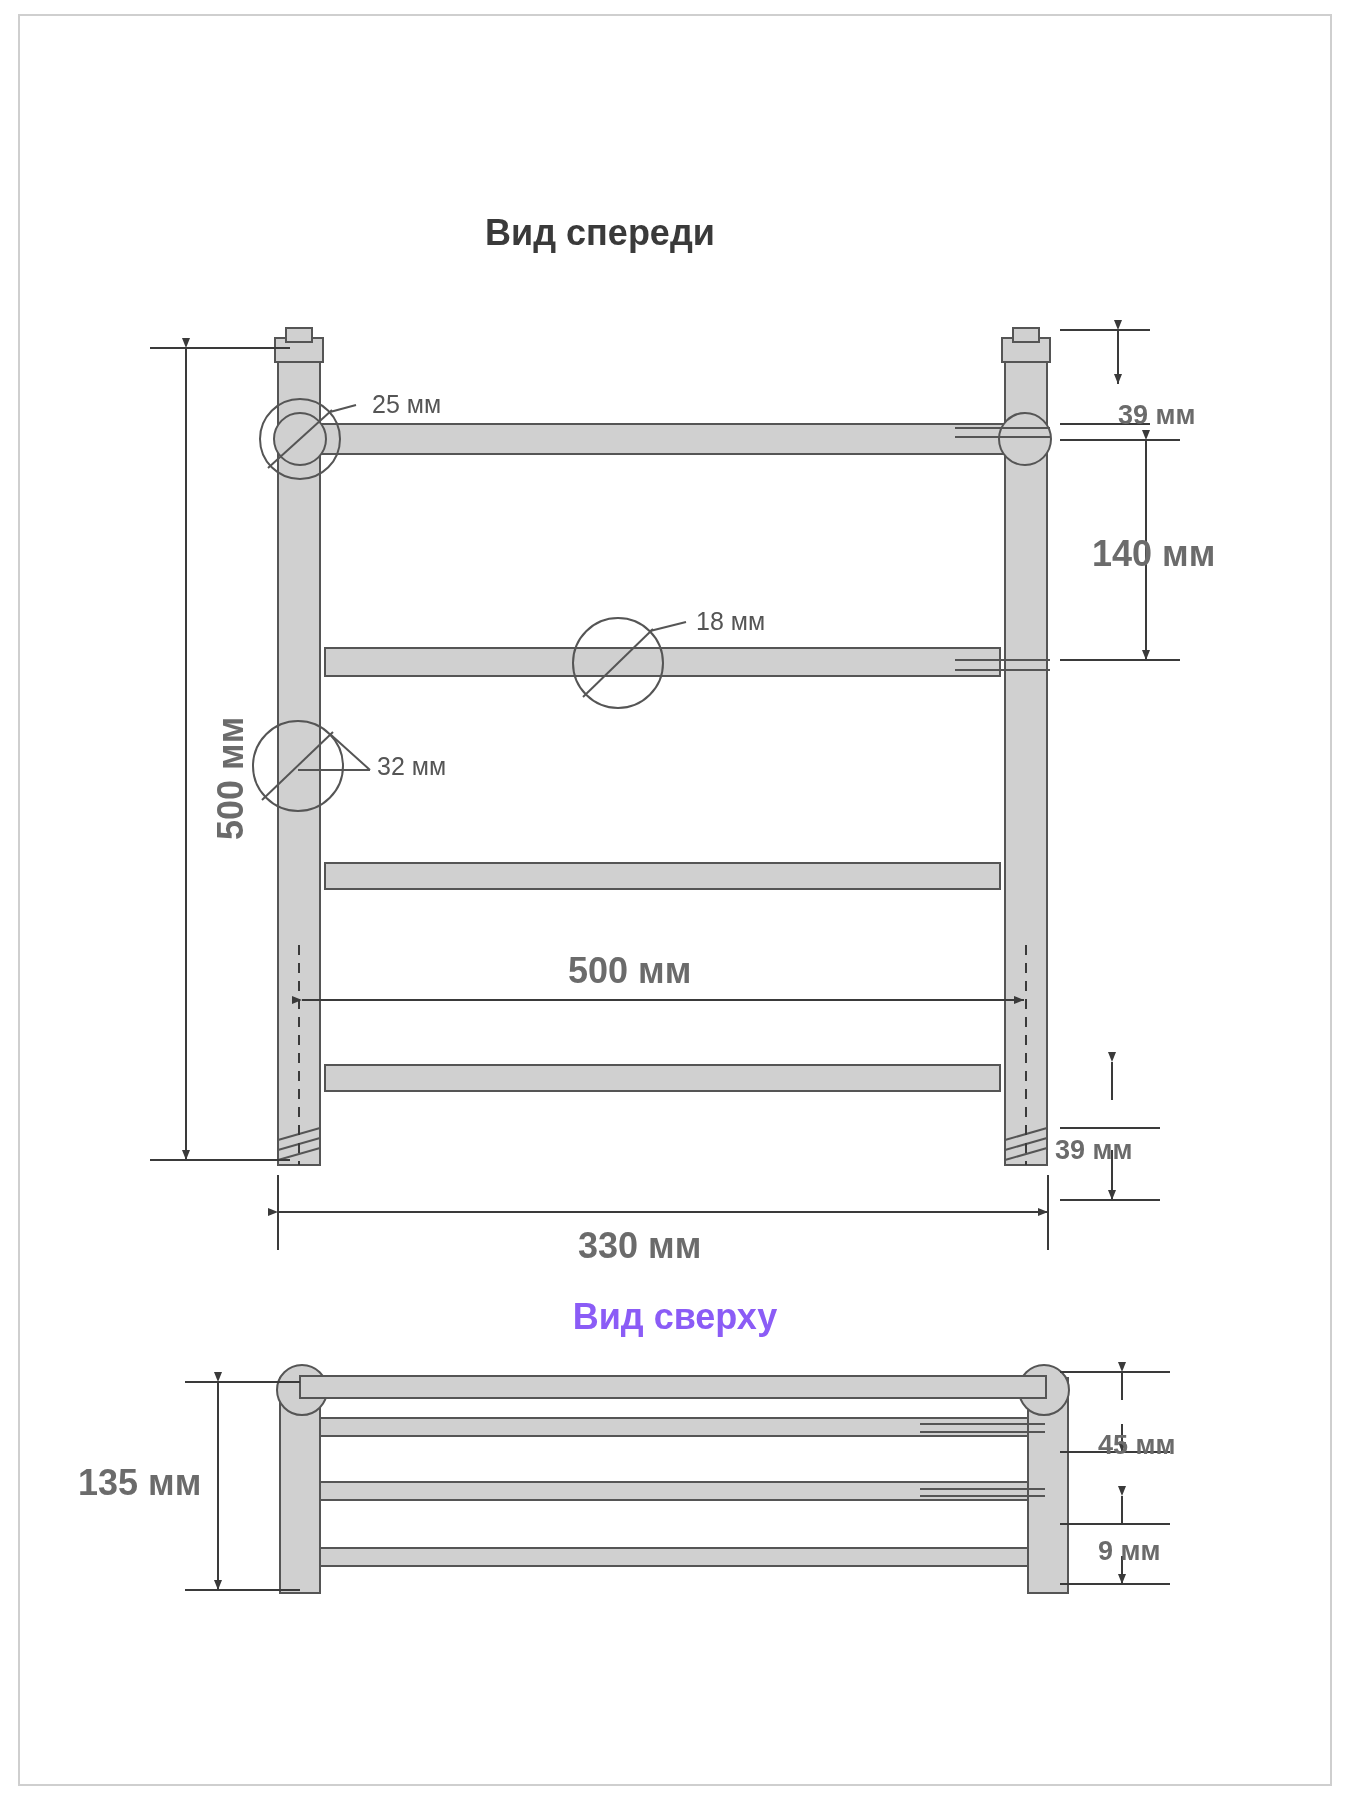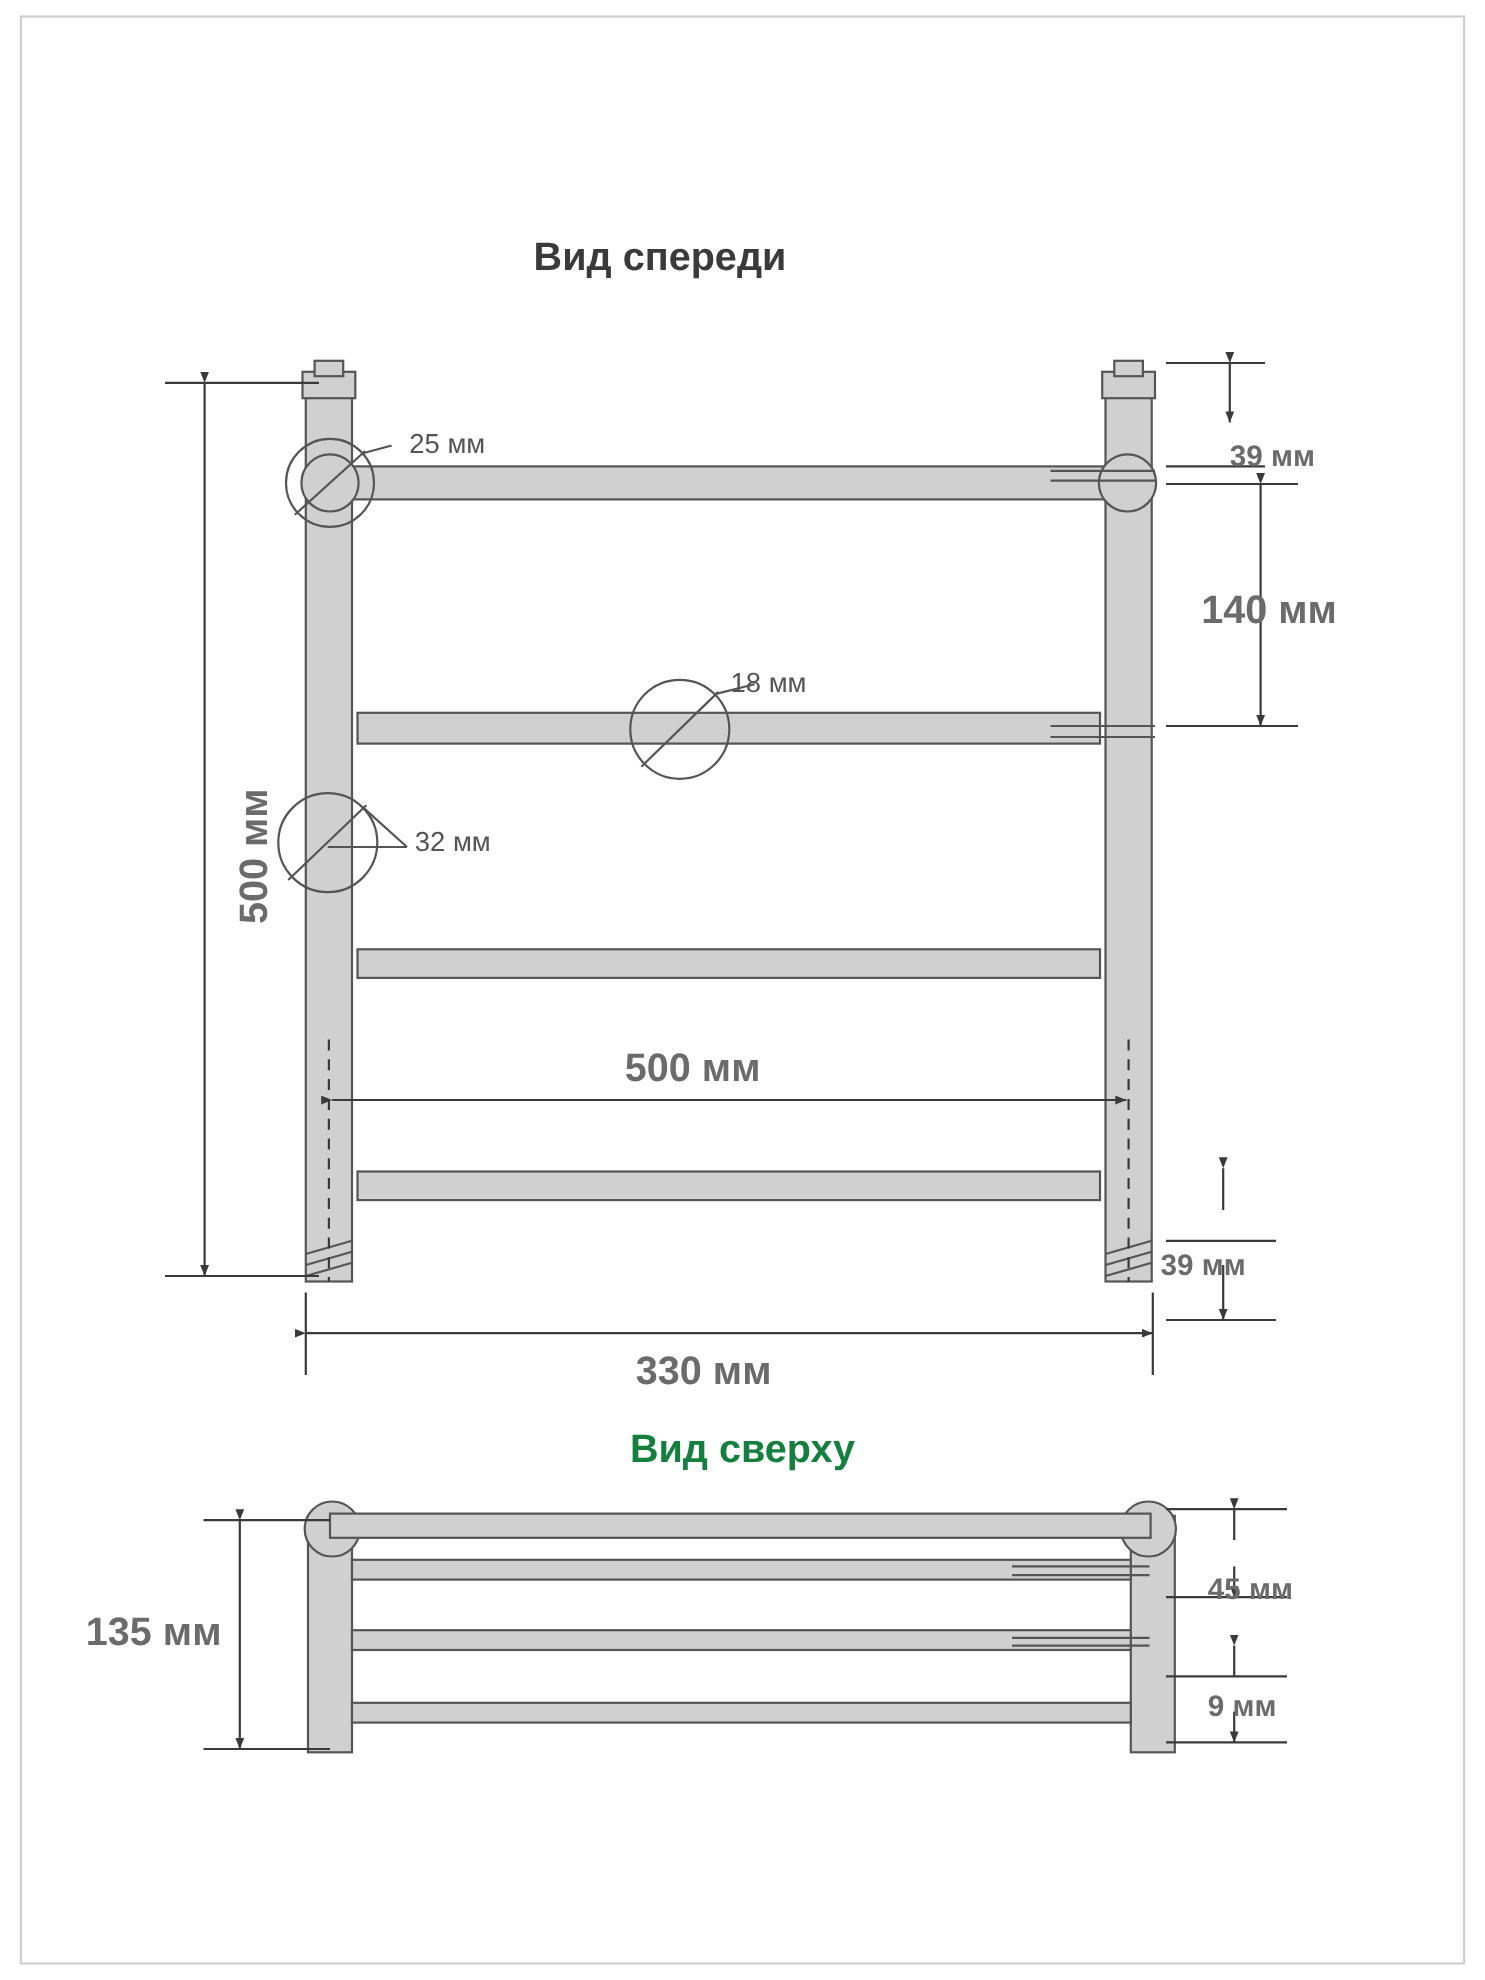--- a/index.html
+++ b/index.html
@@ -55,21 +55,21 @@
     color: #3a3a3a;
   }
   .subtitle-top {
     position: absolute;
     left: 0;
     top: 1296px;
     width: 1350px;
     text-align: center;
     font-size: 36px;
     font-weight: bold;
-    color: #15803d;
+    color: #8b5cf6;
   }
   .lbl {
     position: absolute;
     color: #6e6e6e;
     white-space: nowrap;
   }
   .lbl-big {
     font-size: 36px;
     font-weight: bold;
     color: #6b6b6b;
@@ -224,20 +224,20 @@
   </svg>
 
   <div class="lbl lbl-big rot" style="left:210px; top:840px;">500 мм</div>
   <div class="lbl lbl-big" style="left:578px; top:1225px;">330 мм</div>
   <div class="lbl lbl-big" style="left:568px; top:950px;">500 мм</div>
   <div class="lbl lbl-big" style="left:1092px; top:533px;">140 мм</div>
   <div class="lbl lbl-med" style="left:1118px; top:400px;">39 мм</div>
   <div class="lbl lbl-med" style="left:1055px; top:1135px;">39 мм</div>
 
   <div class="lbl lbl-small" style="left:372px; top:390px;">25 мм</div>
-  <div class="lbl lbl-small" style="left:664px; top:607px;">18 мм</div>
+  <div class="lbl lbl-small" style="left:696px; top:607px;">18 мм</div>
   <div class="lbl lbl-small" style="left:377px; top:752px;">32 мм</div>
 
   <div class="lbl lbl-big" style="left:78px; top:1462px;">135 мм</div>
   <div class="lbl lbl-med" style="left:1098px; top:1430px;">45 мм</div>
   <div class="lbl lbl-med" style="left:1098px; top:1536px;">9 мм</div>
 
 </div>
 
 </body></html>

